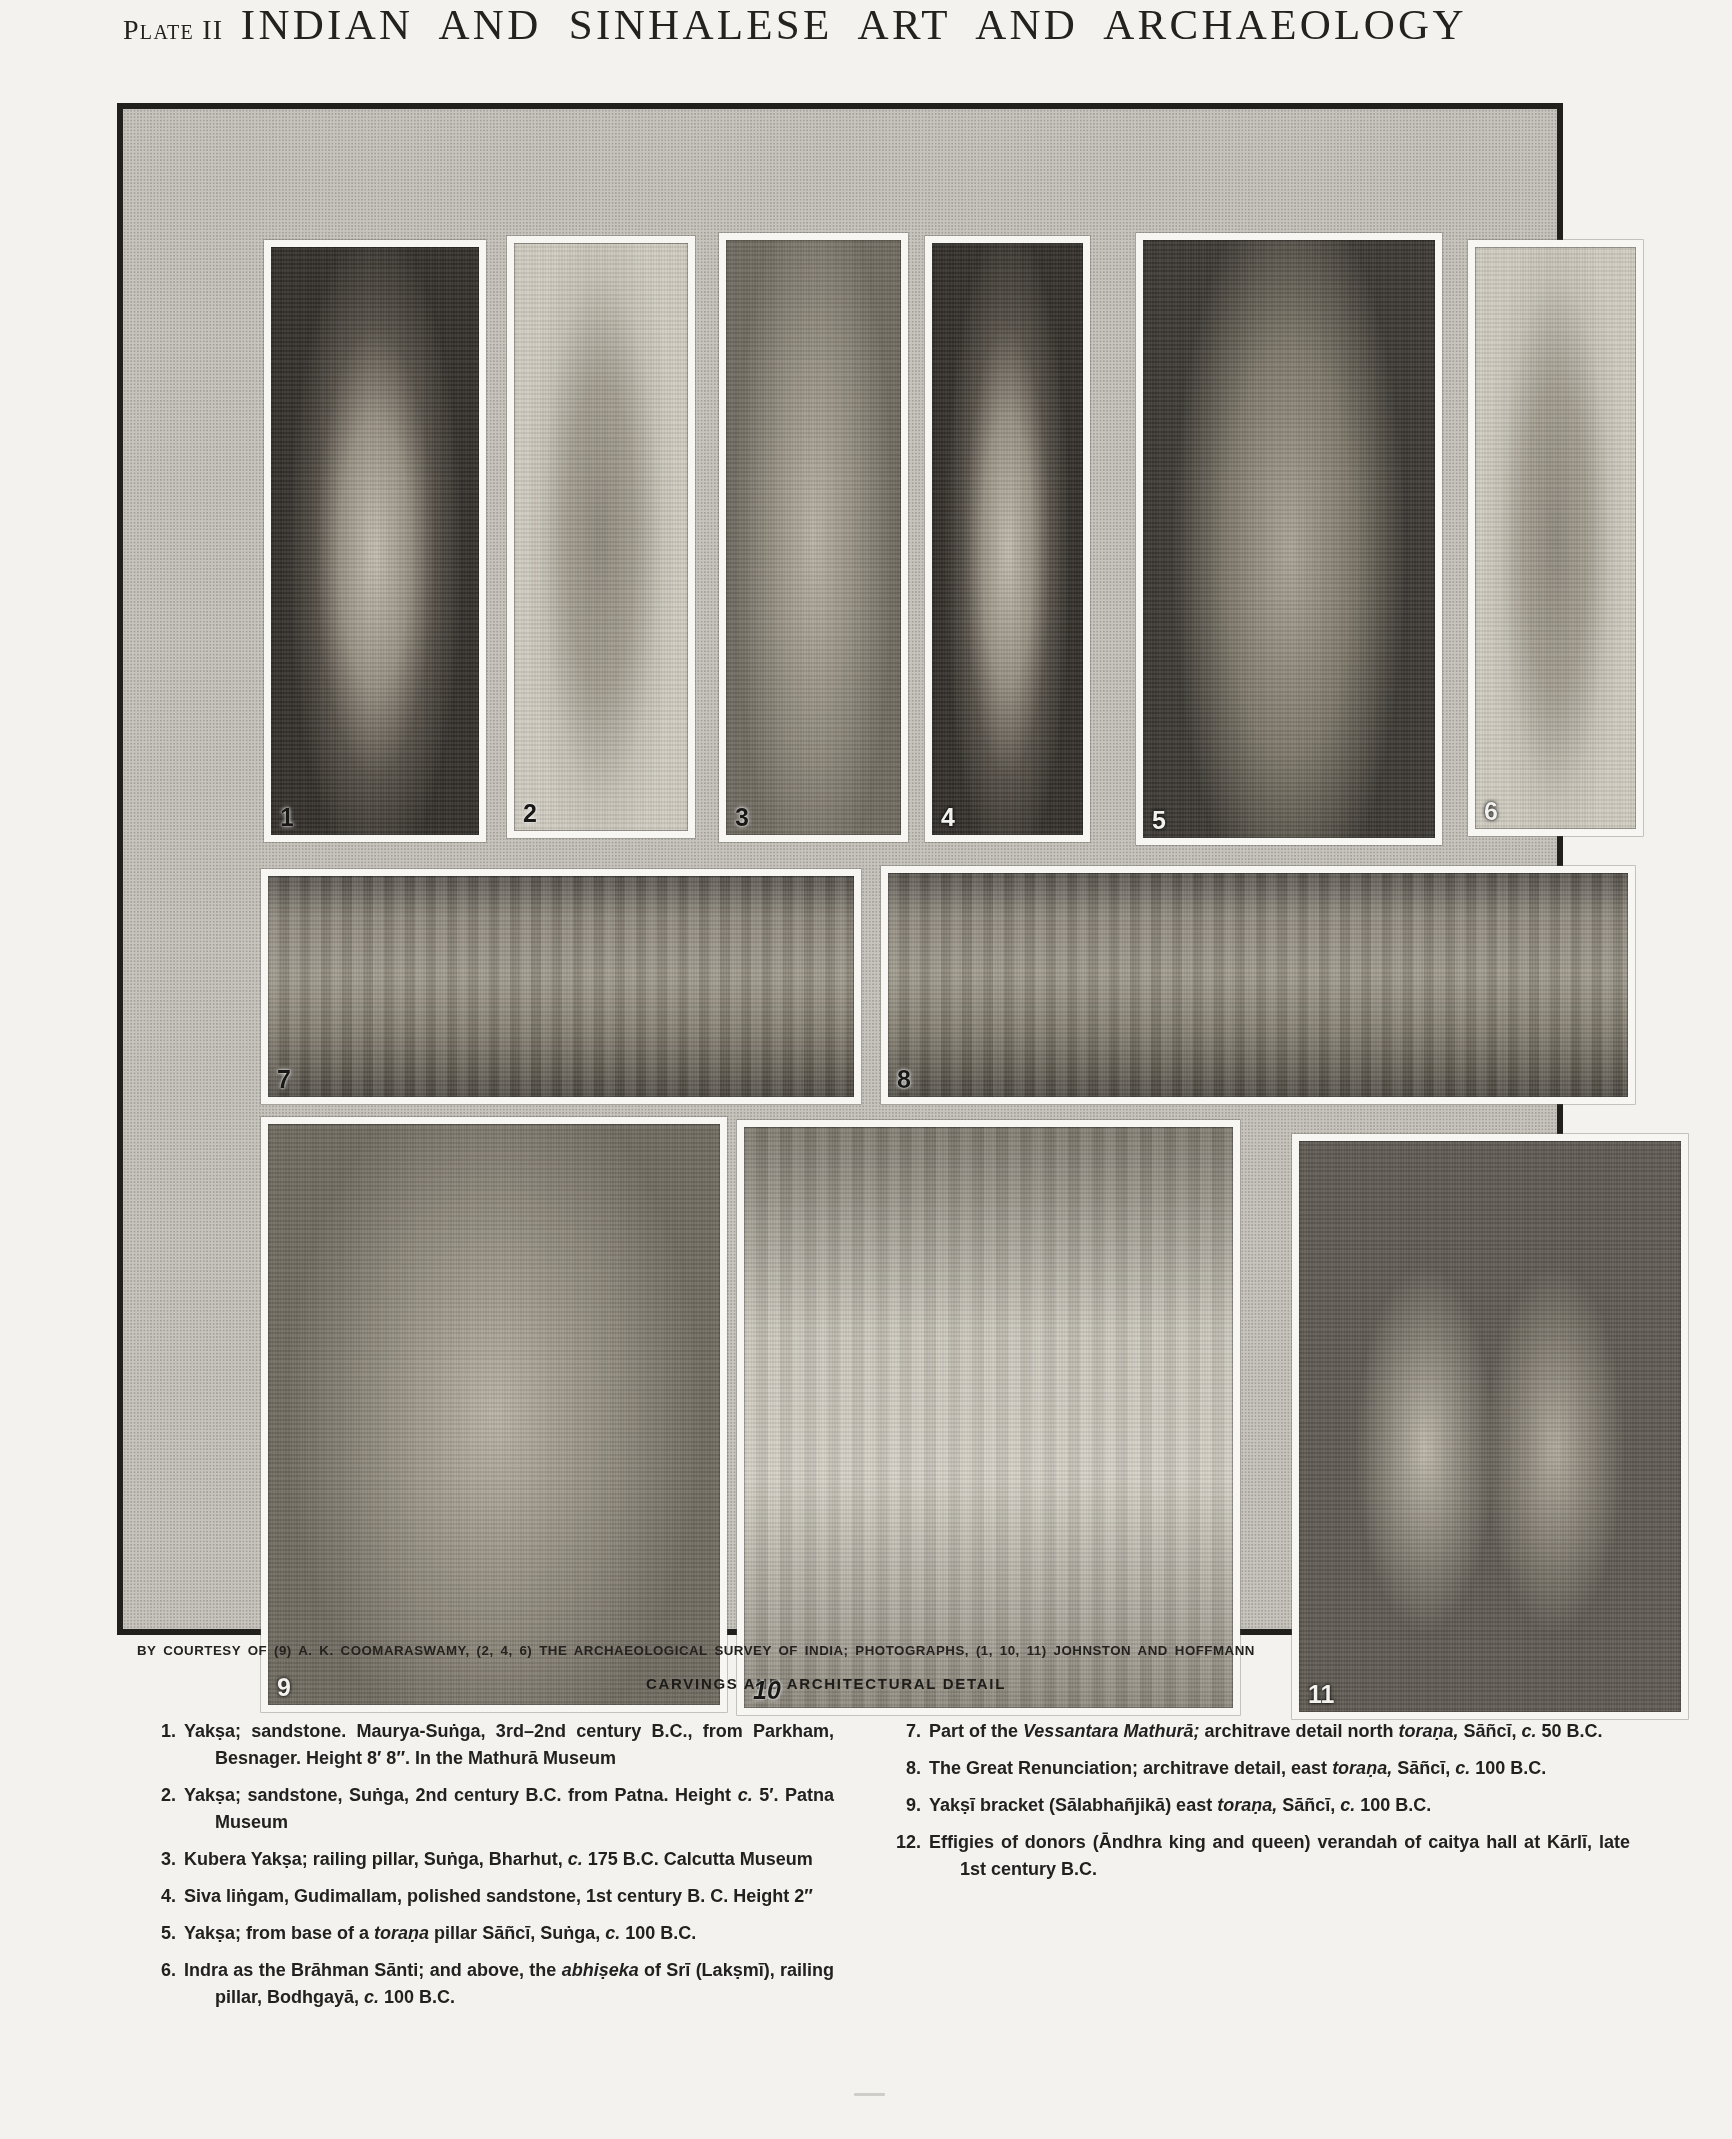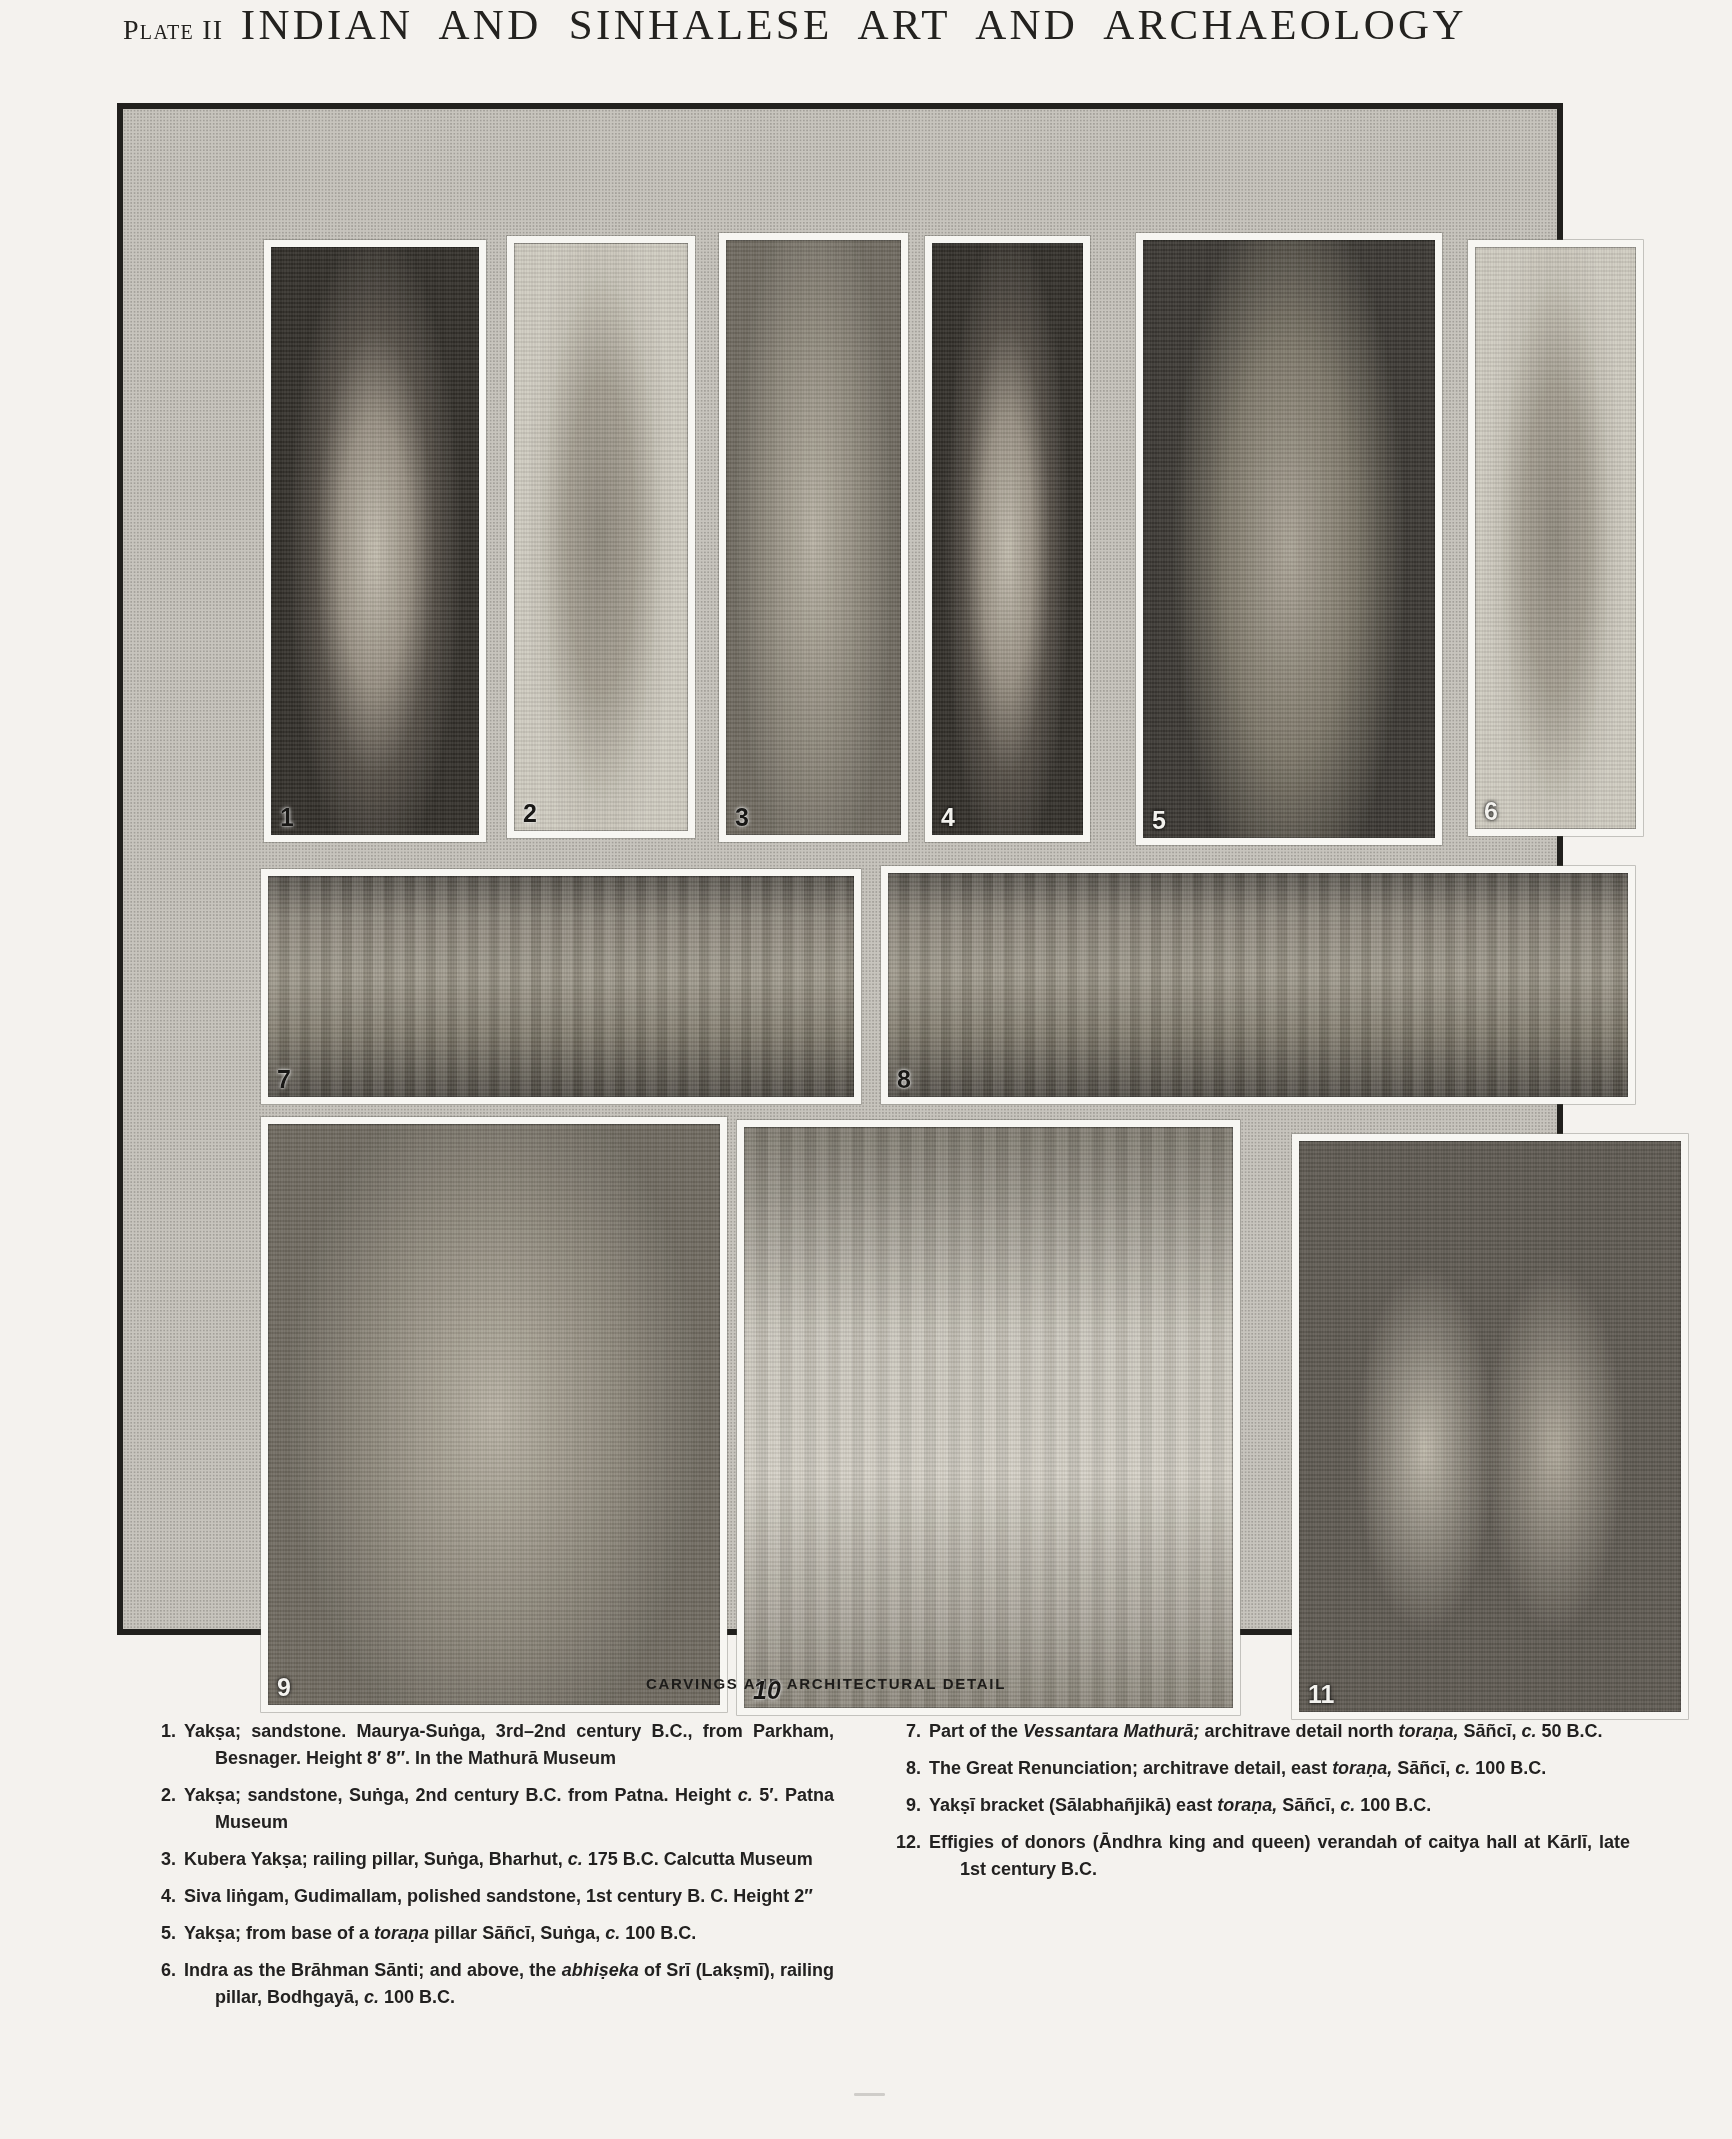--- a/index.html
+++ b/index.html
@@ -185,20 +185,21 @@
           <span class="photo-num dark">10</span>
         </div>
       </div>
       <div class="photo f11 tone-mid-dark" title="effigies of donor king and queen, Karli">
         <div class="photo-img">
           <span class="photo-num light">11</span>
         </div>
       </div>
     </div>
 
+  <div class="courtesy">BY COURTESY OF (9) A. K. COOMARASWAMY, (2, 4, 6) THE ARCHAEOLOGICAL SURVEY OF INDIA; PHOTOGRAPHS, (1, 10, 11) JOHNSTON AND HOFFMANN</div>
 
   <h2 class="section-heading">CARVINGS AND ARCHITECTURAL DETAIL</h2>
 
   <div class="caption-columns">
     <ol class="caption-list">
         <li>
           <span class="cap-num">1.</span>
           <span class="cap-text">Yakṣa; sandstone.  Maurya-Suṅga, 3rd–2nd century B.C., from Parkham, Besnager.  Height 8′ 8″.  In the Mathurā Museum</span>
         </li>
         <li>

